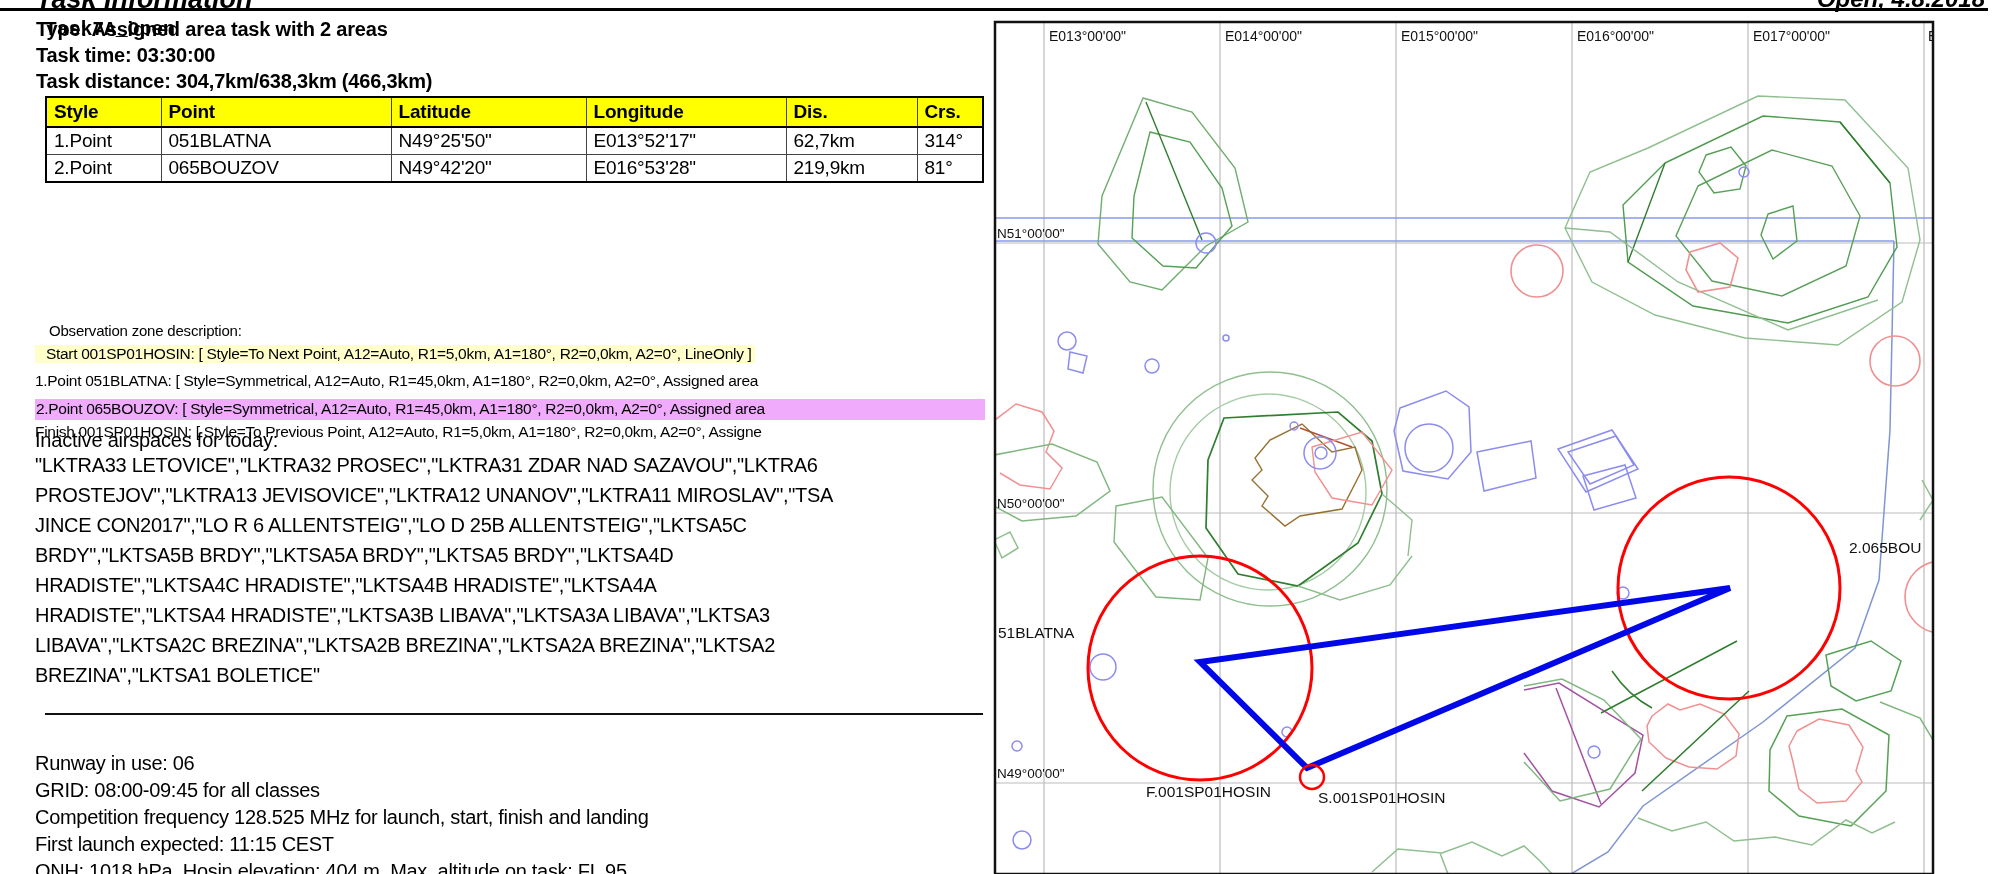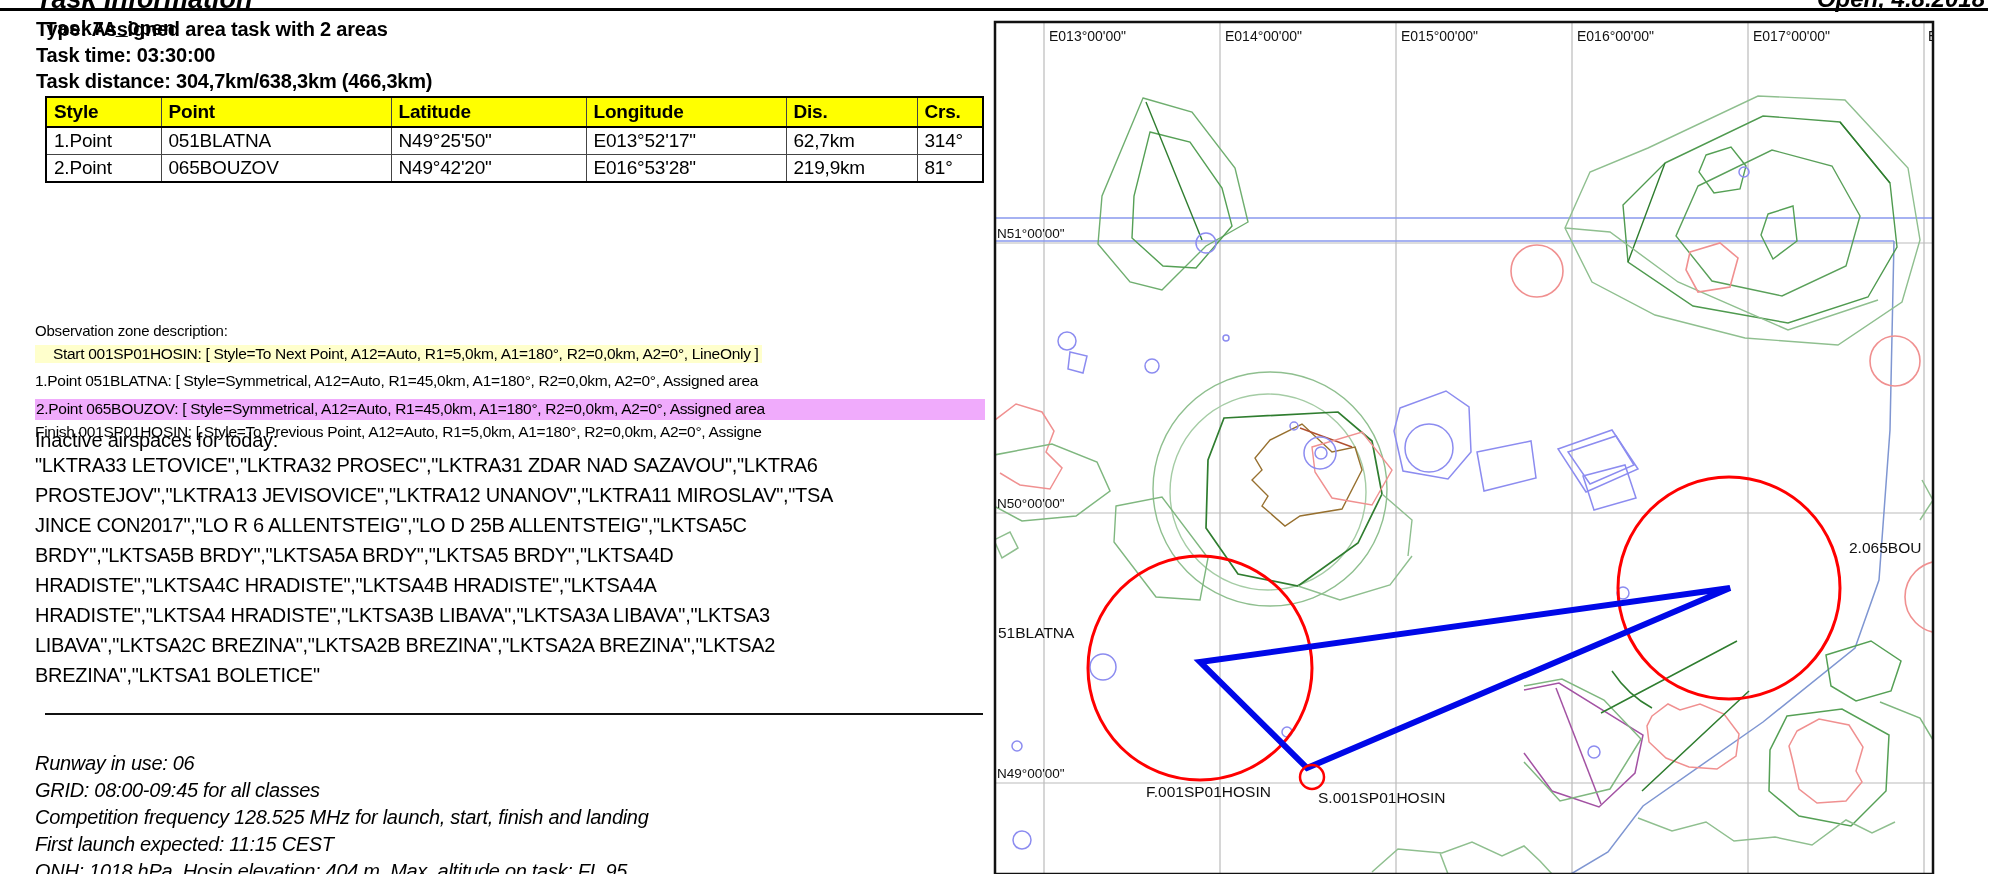--- a/index.html
+++ b/index.html
@@ -16,29 +16,29 @@
   #taskname{top:18px;left:45px;width:727px;font-family:Liberation Mono, monospace;}
   #timeline{top:44px;left:36px;}
   #distline{top:70px;left:36px;}
   
   #ttable{top:96px;left:45px;border-collapse:collapse;table-layout:fixed;padding-left:28px;}
   #ttable td,#ttable th{border:1px solid #444;font-size:19px;text-align:left;
       padding:1px 2px 1px 7px;white-space:nowrap;overflow:hidden;height:24px;letter-spacing:-0.2px;}
   #ttable{border:2px solid #000;}
   #ttable th{background:#ffff00;font-weight:bold;height:26px;border-bottom:2px solid #000;}
   
-  #obshead{top:322px;left:35px;font-size:15px;letter-spacing:-0.2px;}
+  #obshead{top:322px;left:49px;font-size:15px;letter-spacing:-0.2px;}
   .obsline{left:35px;width:950px;font-size:15.5px;white-space:nowrap;overflow:hidden;letter-spacing:-0.3px;}
-  .hl{background:#ffffcc;padding:1px 3px 2px 18px;}
+  .hl{background:#ffffcc;padding:1px 3px 2px 11px;}
   .hl-full{background:#f0abfc;display:inline-block;width:952px;padding:1px 0 2px 1px;}
   #obs1{top:345px;} #obs2{top:372px;} #obs3{top:399px;} #obs4{top:423px;}
   #inacthead{top:429px;left:35px;font-size:20px;letter-spacing:-0.2px;}
   #airspaces{top:450px;left:35px;font-size:20px;line-height:30px;white-space:pre;letter-spacing:-0.3px;}
   #midrule{top:713px;left:45px;width:938px;height:2px;background:#111;}
-  .briefline{left:35px;font-size:20px;white-space:nowrap;letter-spacing:-0.3px;font-style:italic;}
+  .briefline{left:35px;font-size:20px;white-space:nowrap;letter-spacing:-0.3px;}
   #bf0{top:752px;} #bf1{top:779px;} #bf2{top:806px;} #bf3{top:833px;} #bf4{top:860px;}
   
   #mapsvg{top:0;left:0;}
   text.maplbl{font-family:"Liberation Sans",sans-serif;fill:#111;}
 </style>
 </head>
 <body>
 
 <div class="abs" id="title">Task Information</div>
 <div class="abs" id="edition">Open, 4.8.2018</div>

